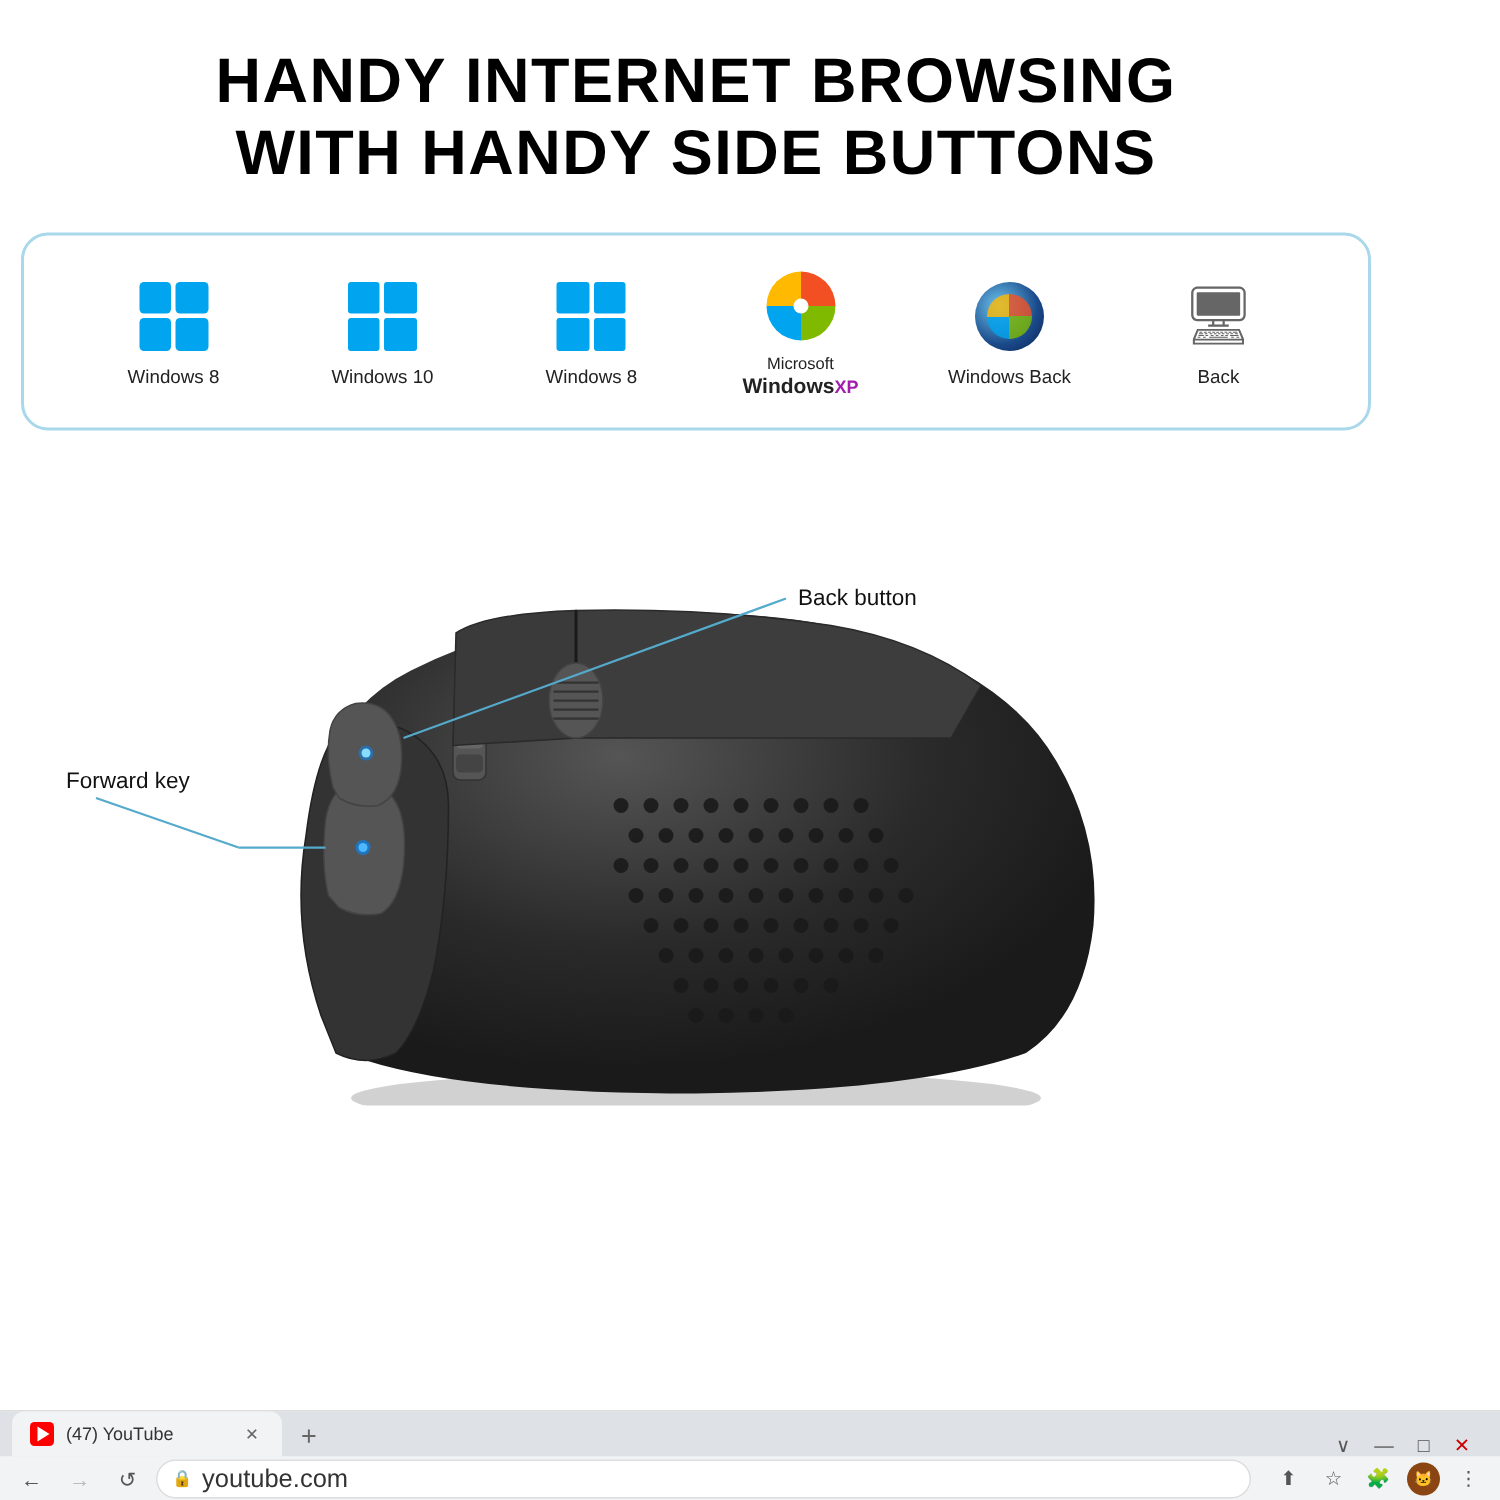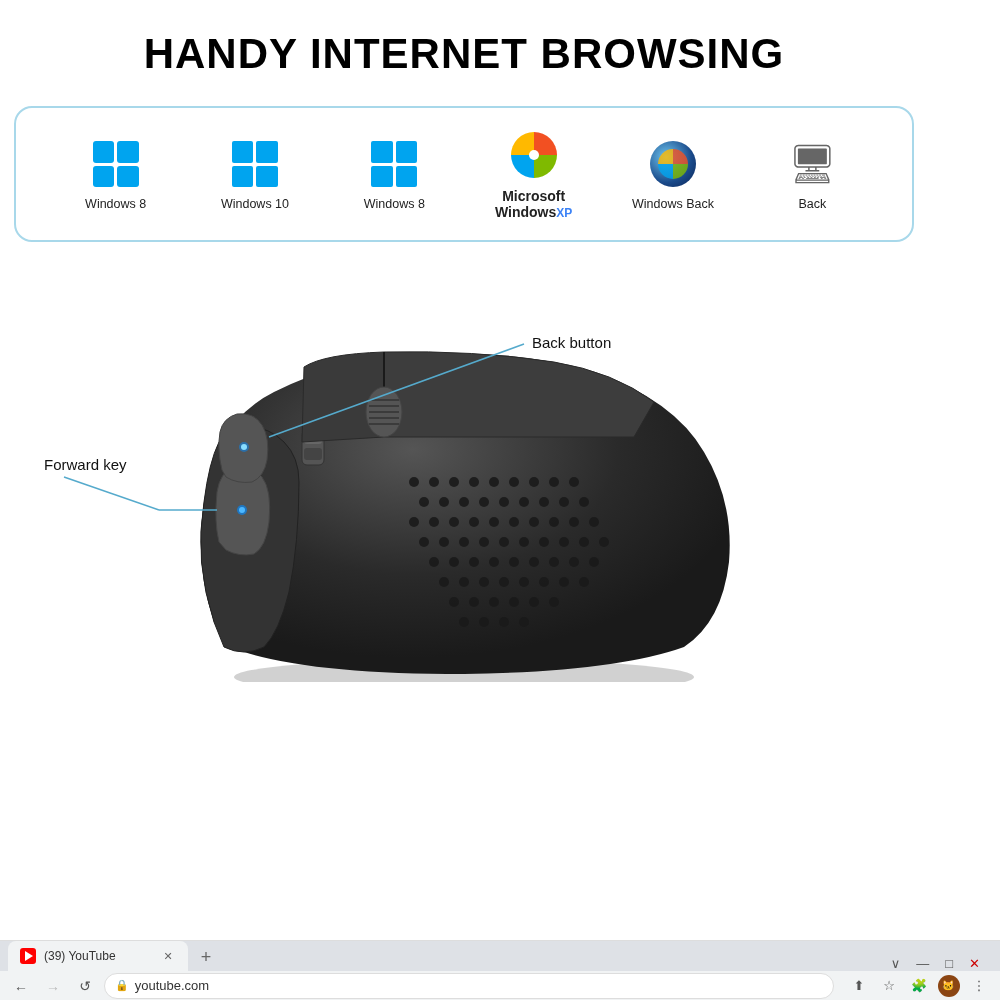--- a/index.html
+++ b/index.html
@@ -169,21 +169,21 @@
       font-size: 40px;
       color: #555;
     }
 
     
     .mouse-section {
       width: 900px;
       position: relative;
       height: 420px;
       display: flex;
-      align-items: flex-start;
+      align-items: center;
       justify-content: center;
     }
 
     
     .browser-chrome {
       position: absolute;
       bottom: 0;
       left: 0;
       width: 1000px;
       height: 60px;
@@ -352,23 +352,22 @@
       justify-content: center;
       overflow: hidden;
       font-size: 10px;
     }
 
     
     .winxp-label {
       font-size: 11px;
     }
     .winxp-label .microsoft {
-      font-size: 14px;
+      font-size: 11px;
       display: block;
-      font-weight: bold;
     }
     .winxp-label .windows {
       font-size: 14px;
       font-weight: bold;
     }
     .winxp-label .xp {
       font-size: 12px;
     }
 
     .win7-label {
@@ -381,20 +380,21 @@
       font-size: 9px;
     }
   </style>
 </head>
 <body>
 
 <div class="main-content">
 
   <div class="headline">
     <span>HANDY INTERNET BROWSING</span><br>
+    <span>WITH HANDY SIDE BUTTONS</span>
   </div>
 
   <div class="os-box">
 
     <div class="os-item">
       <div class="os-icon">
         <div class="win-logo win11">
           <div class="sq"></div>
             <div class="sq"></div>
           <div class="sq"></div>
@@ -428,21 +428,21 @@
       <span class="os-label">Windows 8</span>
     </div>
 
 
     <div class="os-item">
       <div class="os-icon">
         <div class="winxp-logo"></div>
       </div>
       <span class="os-label winxp-label">
         <span class="microsoft">Microsoft</span>
-        <span class="windows" style="font-weight:bold;">Windows</span><span class="xp" style="color:#3b82f6;font-weight:bold;">XP</span>
+        <span class="windows" style="font-weight:bold;">Windows</span><span class="xp" style="color:#a21caf;font-weight:bold;">XP</span>
       </span>
     </div>
 
     <div class="os-item">
       <div class="os-icon">
         <div class="winvista-logo"></div>
       </div>
       <span class="os-label">Windows Back</span>
     </div>
 
@@ -587,21 +587,21 @@
 </div>
 
 <div class="browser-chrome">
 
   <div class="tab-bar">
 
     <div class="browser-tab">
       <div class="tab-favicon">
         <div class="tab-favicon-triangle"></div>
       </div>
-      <span class="tab-title">(39) YouTube</span>
+      <span class="tab-title">(47) YouTube</span>
       <div class="tab-close">✕</div>
     </div>
 
     <div class="tab-new">+</div>
 
     <div class="tab-controls">
       <span class="win-ctrl">∨</span>
       <span class="win-ctrl">—</span>
       <span class="win-ctrl">□</span>
       <span class="win-ctrl" style="color:#c00;">✕</span>
@@ -609,21 +609,21 @@
 
   </div>
 
   <div class="nav-bar">
     <div class="nav-btn">←</div>
     <div class="nav-btn" style="color:#bbb;">→</div>
     <div class="nav-btn">↺</div>
 
     <div class="address-bar">
       <span class="lock-icon">🔒</span>
-      <span style="font-size:13px;color:#333;">youtube.com</span>
+      <span style="font-size:17px;color:#333;">youtube.com</span>
     </div>
 
     <div class="nav-actions">
       <div class="nav-action-btn">⬆</div>
       <div class="nav-action-btn">☆</div>
       <div class="nav-action-btn">🧩</div>
       <div class="nav-action-btn">
         <div class="profile-circle">🐱</div>
       </div>
       <div class="nav-action-btn">⋮</div>

